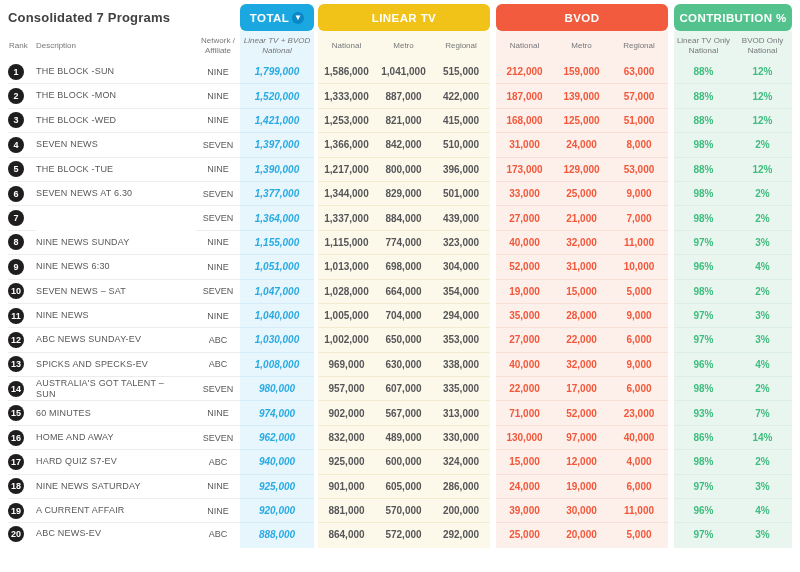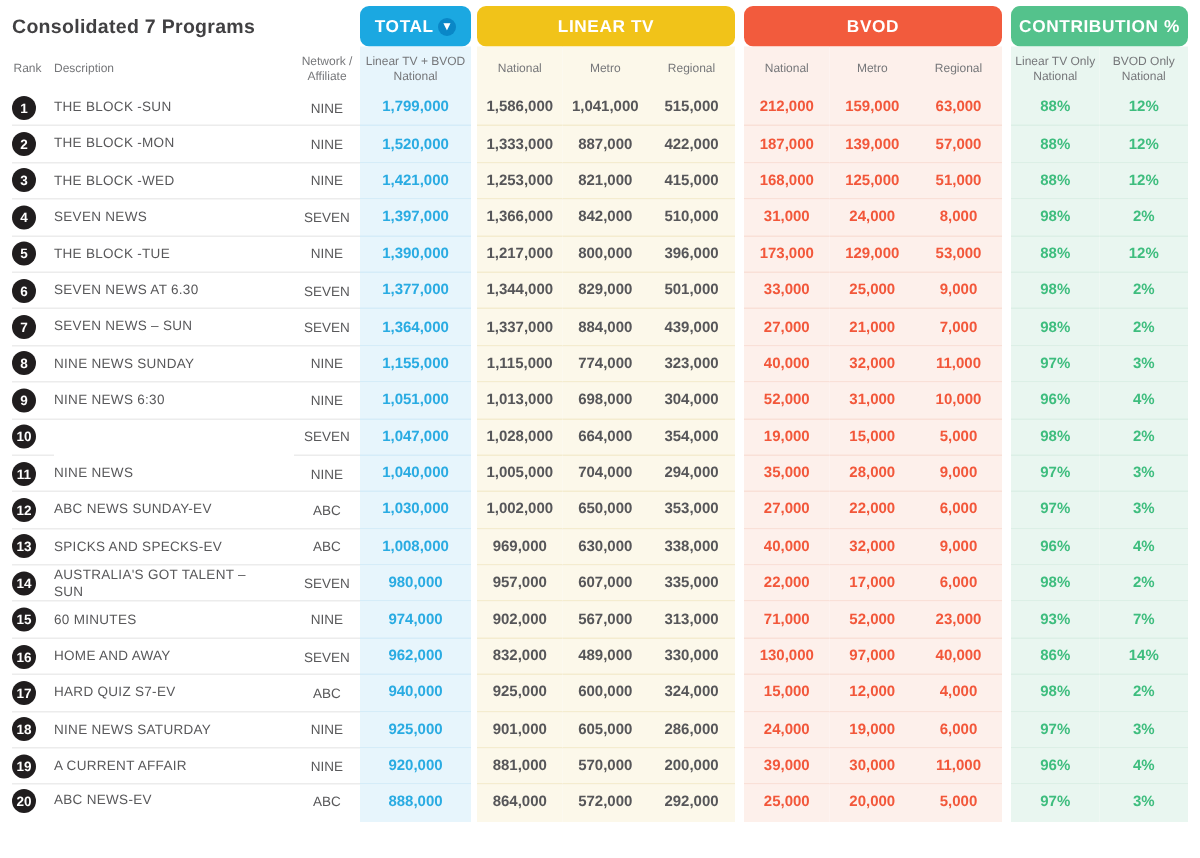--- a/index.html
+++ b/index.html
@@ -45,21 +45,21 @@
   .sub-rank { grid-column:1; padding-left:1px; }
   .sub-desc { grid-column:2; }
   .sub-net  { grid-column:3; justify-content:center; text-align:center; }
   .sub-total{ grid-column:4; justify-content:center; text-align:center; }
   .sub-c6{grid-column:6;} .sub-c7{grid-column:7;} .sub-c8{grid-column:8;}
   .sub-c10{grid-column:10;} .sub-c11{grid-column:11;} .sub-c12{grid-column:12;}
   .sub-c14{grid-column:14;} .sub-c15{grid-column:15;}
   .sub-row .center { justify-content:center; text-align:center; }
 
   
-  .bg-blue  { background:#E7F5FC; }
+  .bg-blue  { background:#E7F5FC;font-style:italic; }
   .bg-cream { background:#FCF8EA; }
   .bg-pink  { background:#FDF0EB; }
   .bg-mint  { background:#E9F6F0; }
 
   
   .row { min-height:24.4px; }
   .row > div { align-self:stretch; display:flex; align-items:center; }
   .c1 { grid-column:1; border-bottom:1px solid #ECECEC; }
   .c2 { grid-column:2; border-bottom:1px solid #ECECEC; padding-right:22px;
         font-size:9px; color:#58585A; line-height:1.25; letter-spacing:.2px; }
@@ -237,21 +237,20 @@
     <div class="c12 num bg-pink">9,000</div>
     <div class="gap"></div>
     <div class="c14 num bg-mint">98%</div>
     <div class="c15 num bg-mint">2%</div>
   </div>
 
   <div class="grid row">
     <div class="c1">
       <span class="badge">7</span>
     </div>
-    <div class="c2">SEVEN NEWS – SUN</div>
     <div class="c3">SEVEN</div>
     <div class="c4 num bg-blue">1,364,000</div>
     <div class="gap"></div>
     <div class="c6 num bg-cream">1,337,000</div>
     <div class="c7 num bg-cream">884,000</div>
     <div class="c8 num bg-cream">439,000</div>
     <div class="gap"></div>
     <div class="c10 num bg-pink">27,000</div>
     <div class="c11 num bg-pink">21,000</div>
     <div class="c12 num bg-pink">7,000</div>
@@ -297,20 +296,21 @@
     <div class="c12 num bg-pink">10,000</div>
     <div class="gap"></div>
     <div class="c14 num bg-mint">96%</div>
     <div class="c15 num bg-mint">4%</div>
   </div>
 
   <div class="grid row">
     <div class="c1">
       <span class="badge">10</span>
     </div>
+    <div class="c2">SEVEN NEWS – SAT</div>
     <div class="c3">SEVEN</div>
     <div class="c4 num bg-blue">1,047,000</div>
     <div class="gap"></div>
     <div class="c6 num bg-cream">1,028,000</div>
     <div class="c7 num bg-cream">664,000</div>
     <div class="c8 num bg-cream">354,000</div>
     <div class="gap"></div>
     <div class="c10 num bg-pink">19,000</div>
     <div class="c11 num bg-pink">15,000</div>
     <div class="c12 num bg-pink">5,000</div>

